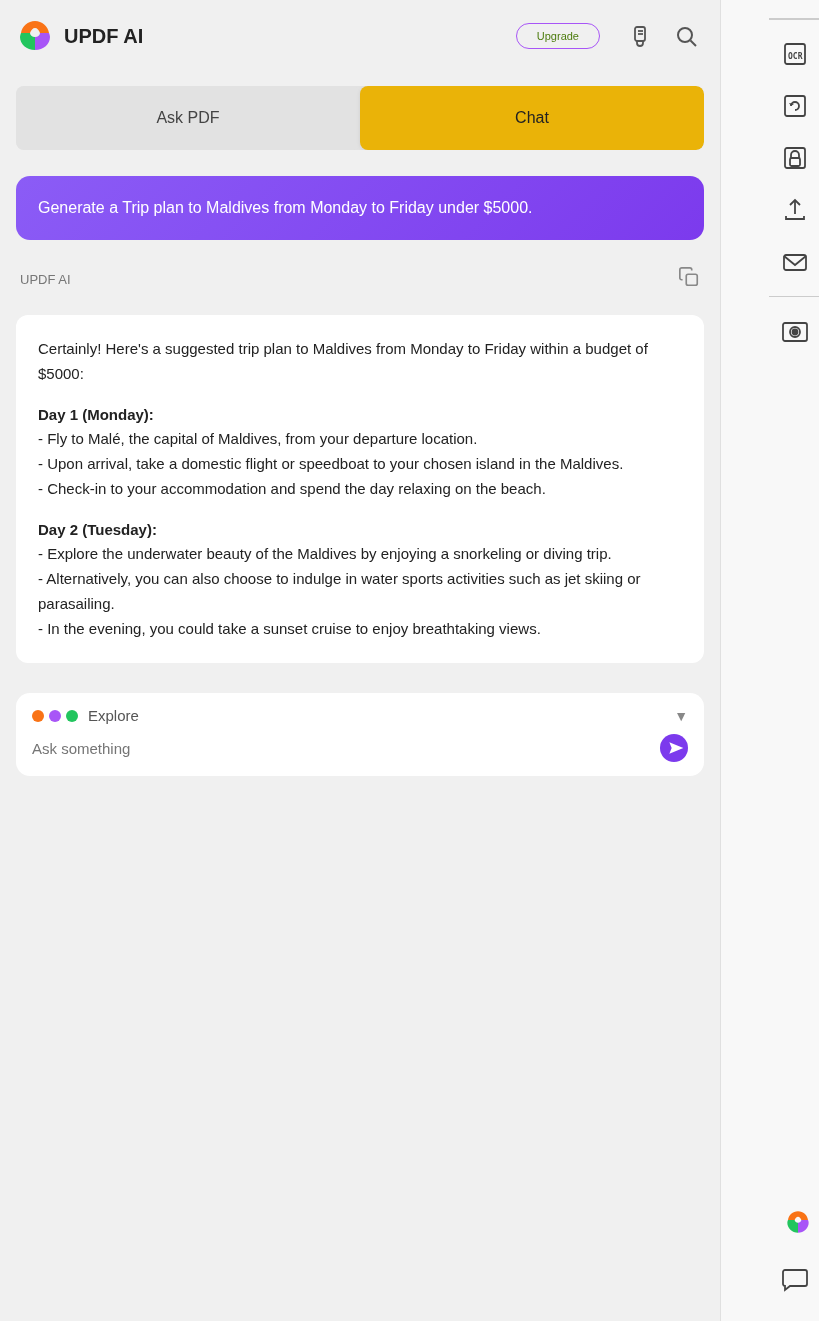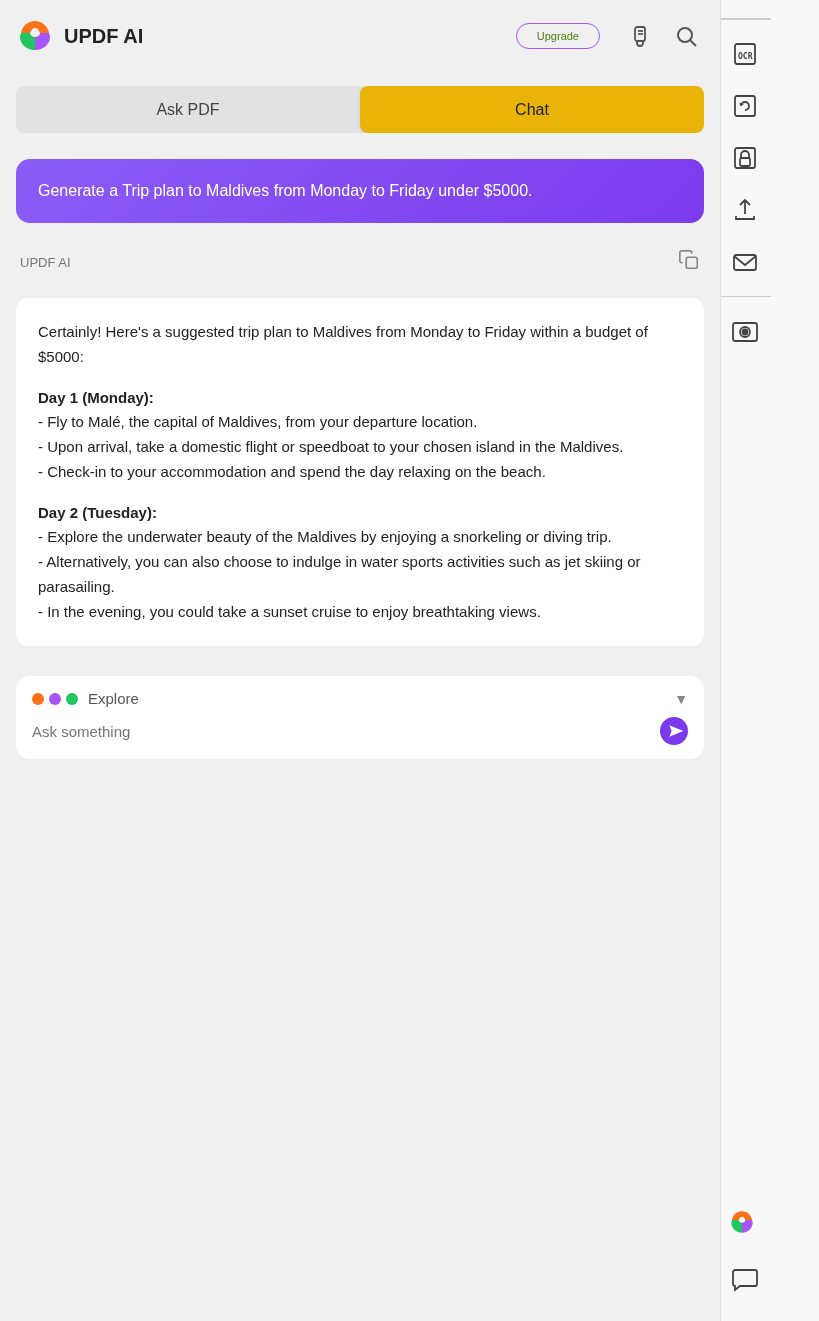--- a/index.html
+++ b/index.html
@@ -69,21 +69,21 @@
       height: 36px;
     }
 
     
     .tabs-row {
       display: flex;
       margin: 0 16px 12px 16px;
       background: #e2e2e2;
       border-radius: 8px;
       overflow: hidden;
-      height: 47px;
+      height: 64px;
     }
 
     .tab {
       flex: 1;
       display: flex;
       align-items: center;
       justify-content: center;
       font-size: 16px;
       cursor: pointer;
       border-radius: 8px;
@@ -228,21 +228,21 @@
     }
 
     
     .right-sidebar {
       width: 99px;
       min-height: 1321px;
       background: #f8f8f8;
       border-left: 1px solid #e0e0e0;
       display: flex;
       flex-direction: column;
-      align-items: flex-start;
+      align-items: flex-end;
       padding: 12px 0;
       gap: 4px;
     }
 
     .sidebar-divider {
       width: 50px;
       height: 1.5px;
       background: #ccc;
       margin: 6px 0;
     }

